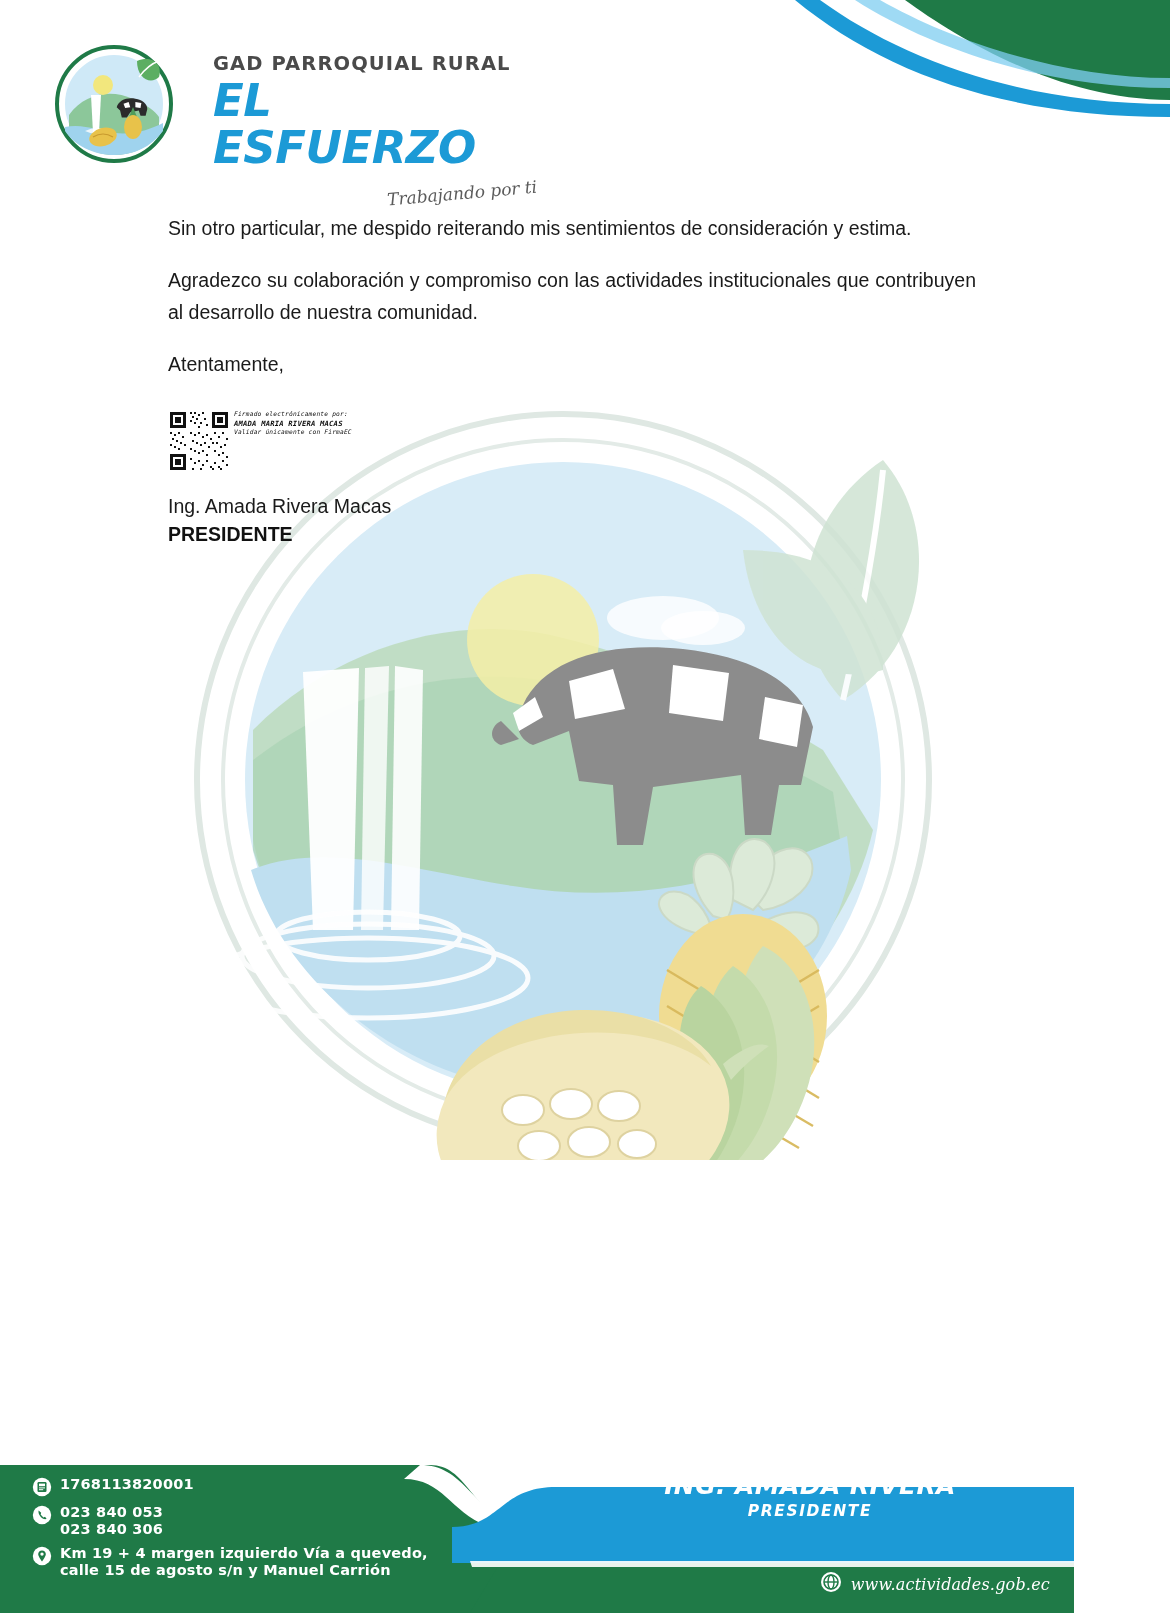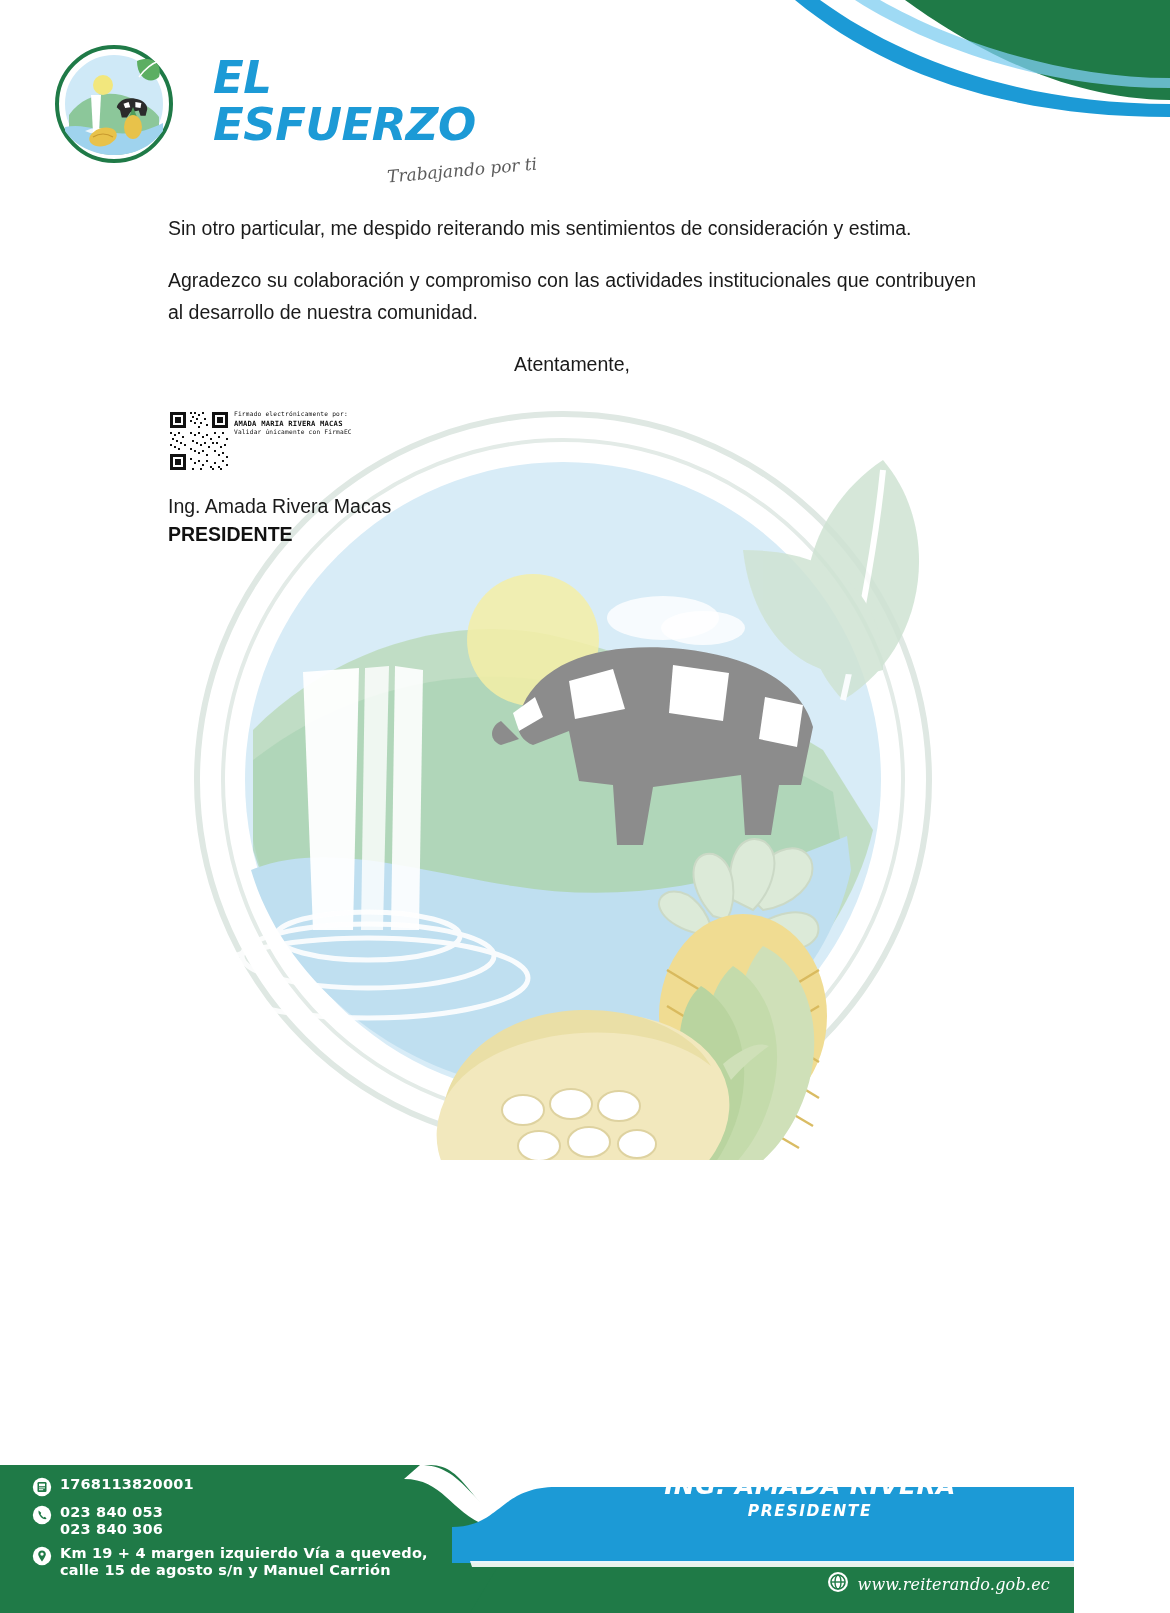--- a/index.html
+++ b/index.html
@@ -88,31 +88,32 @@
     width: 808px;
     z-index: 5;
   }
   .para {
     font-size: 19.5px;
     line-height: 32px;
     color: #1a1a1a;
     text-align: justify;
     margin: 0 0 20px 0;
   }
-  .para.last { text-align: center; }
+  .para.last { text-align: left; }
 
   .sig-block {
     position: relative;
     margin-top: 30px;
   }
   .qr-sign {
     position: relative;
     width: 200px;
     height: 70px;
     margin-left: 0px;
+    font-style: italic;
   }
   .qr-img {
     position: absolute;
     left: 0; top: 0;
     width: 62px; height: 62px;
   }
   .qr-label {
     position: absolute;
     left: 66px; top: 0px;
     width: 150px;
@@ -262,20 +263,21 @@
         <g transform="translate(36,82)">
           <ellipse cx="12" cy="10" rx="14" ry="9" fill="#e8c24a" transform="rotate(-15 12 10)"></ellipse>
           <path d="M2,10 Q12,4 22,10" stroke="#c89a2e" stroke-width="1.2" fill="none"></path>
         </g>
 
         <path d="M82,16 C96,10 108,18 104,32 C96,40 82,34 82,16 Z" fill="#5cae62"></path>
         <path d="M84,32 C90,24 98,18 104,16" stroke="#ffffff" stroke-width="1.4" fill="none"></path>
       </svg>
     </div>
     <div class="logo-text">
+      <div class="logo-line1">GAD PARROQUIAL RURAL</div>
       <div class="logo-line2">EL ESFUERZO</div>
       <div class="logo-line3">Trabajando por ti</div>
     </div>
   </div>
 
   <div class="watermark">
     <svg width="760" height="760" viewBox="0 0 760 760" xmlns="http://www.w3.org/2000/svg">
       <circle cx="380" cy="380" r="368" fill="#ffffff"></circle>
       <circle cx="380" cy="380" r="366" fill="none" stroke="#dfe8e3" stroke-width="6"></circle>
       <circle cx="380" cy="380" r="340" fill="#ffffff" stroke="#e3ebe7" stroke-width="4"></circle>
@@ -519,17 +521,17 @@
 
     <div class="footer-web">
       <span>
         <svg width="22" height="22" viewBox="0 0 22 22" xmlns="http://www.w3.org/2000/svg">
           <circle cx="11" cy="11" r="10" fill="#ffffff"></circle>
           <circle cx="11" cy="11" r="7" fill="none" stroke="#1f7a47" stroke-width="1.6"></circle>
           <ellipse cx="11" cy="11" rx="3" ry="7" fill="none" stroke="#1f7a47" stroke-width="1.4"></ellipse>
           <path d="M4.2,11 L17.8,11" stroke="#1f7a47" stroke-width="1.4"></path>
         </svg>
       </span>
-      <span class="w-txt">www.reiterando.gob.ec</span>
+      <span class="w-txt">www.actividades.gob.ec</span>
     </div>
   </div>
 
 </div>
 
 </body></html>

